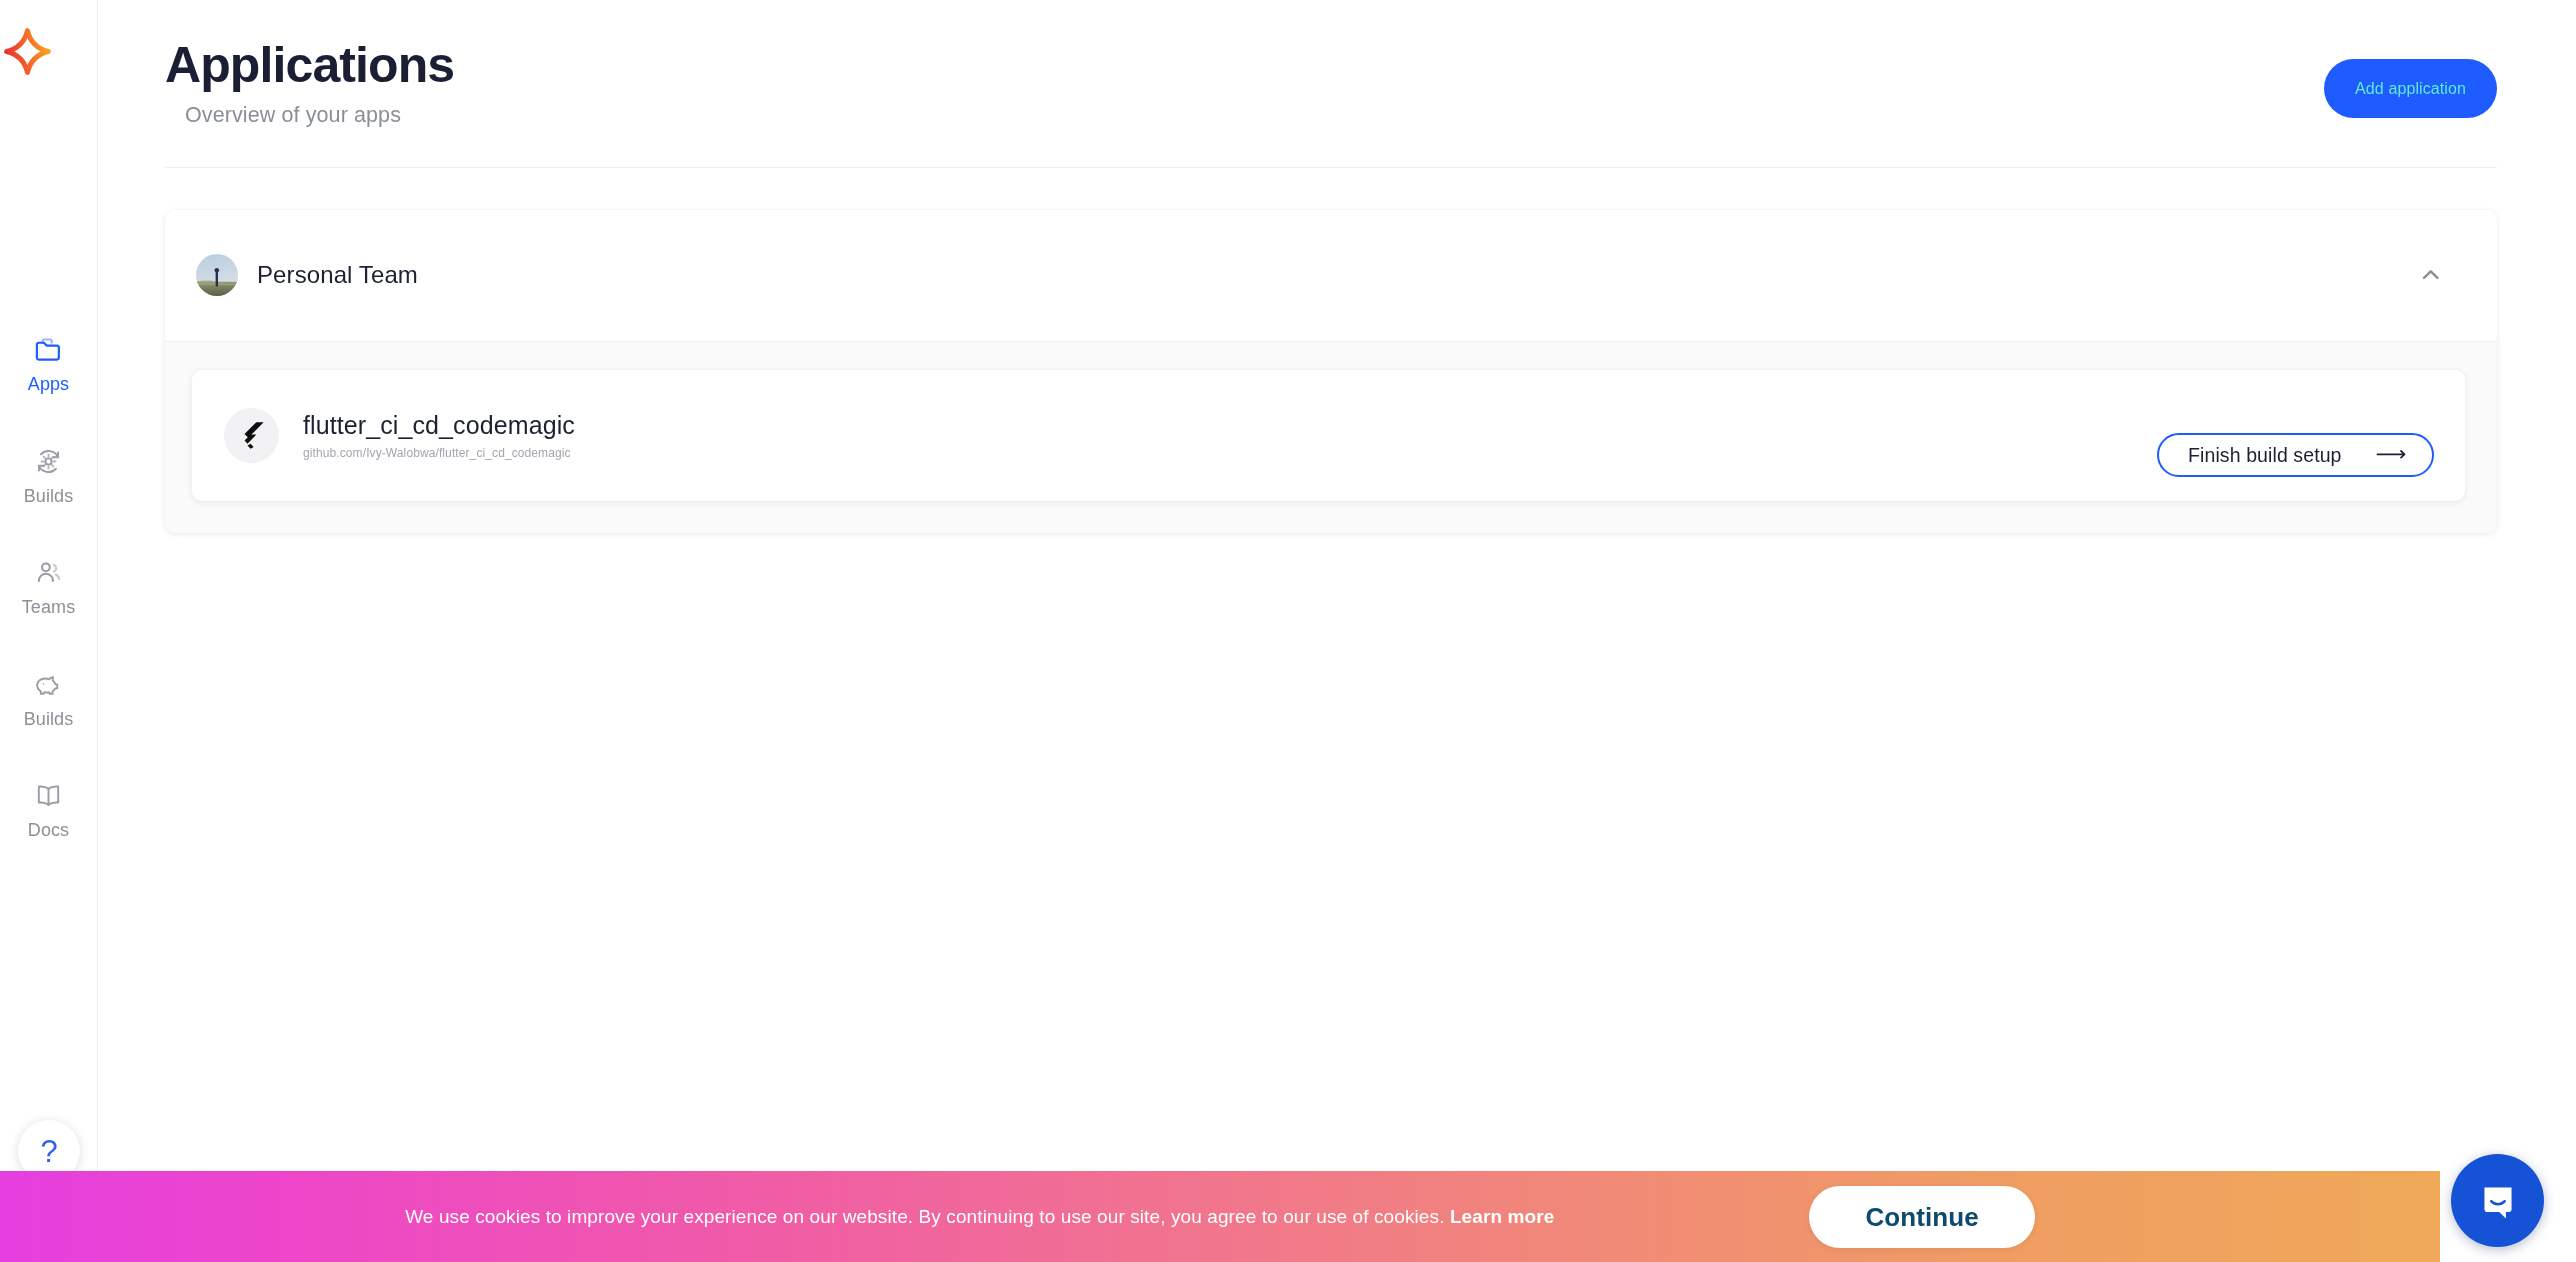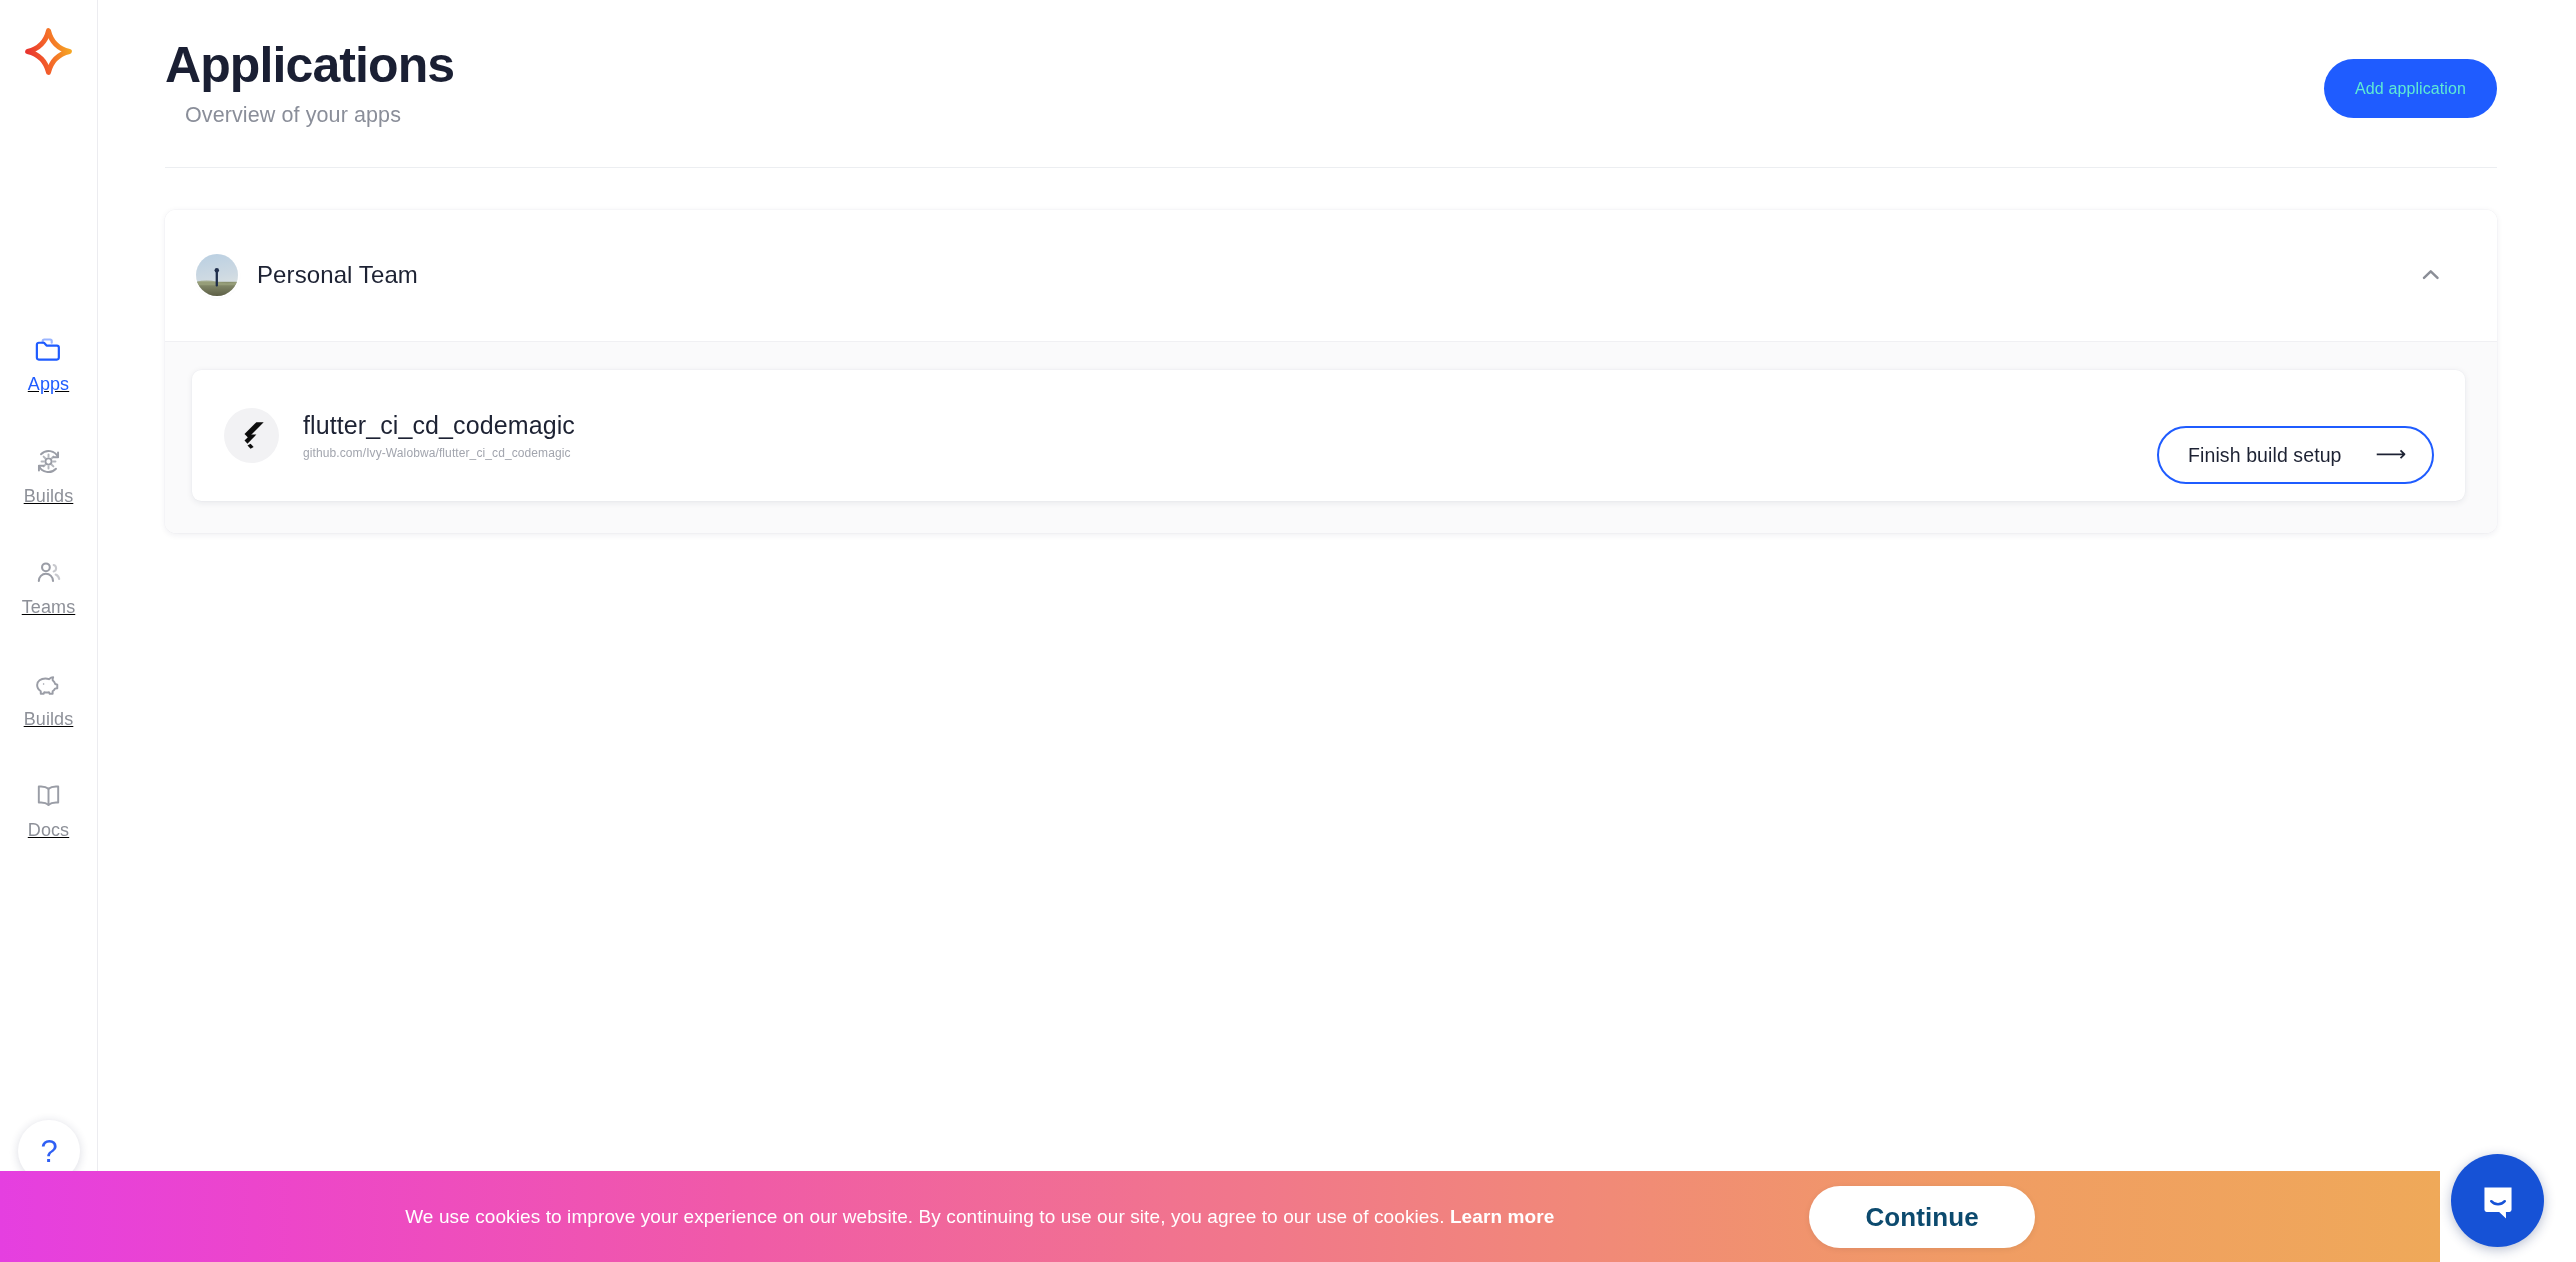--- a/index.html
+++ b/index.html
@@ -23,23 +23,21 @@
   
   .sidebar {
     position: absolute;
     left: 0; top: 0;
     width: 98px;
     height: 1263px;
     background: #ffffff;
     border-right: 1.3px solid #ececf0;
     display: flex;
     flex-direction: column;
-    align-items: center;
     z-index: 5;
-    text-decoration: underline;
   }
 
   .brand-logo {
     margin-top: 24px;
     width: 55px; height: 55px;
     display: flex; align-items: center; justify-content: center;
   }
 
   .nav-list {
     margin-top: 255px;
@@ -216,21 +214,21 @@
     margin-top: 6px;
     font-size: 12px;
     color: #a2a5ae;
     letter-spacing: 0.1px;
   }
 
   .btn-outline {
     background: #ffffff;
     border: 2px solid #1f5cff;
     border-radius: 670px;
-    height: 58px;
+    height: 44px;
     padding: 0 25.5px 0 29.5px;
     display: flex;
     align-items: center;
     gap: 34px;
     font-size: 19.5px;
     color: #1d2233;
     font-family: "Liberation Sans", sans-serif;
     letter-spacing: 0.1px;
     cursor: pointer;
     white-space: nowrap;

